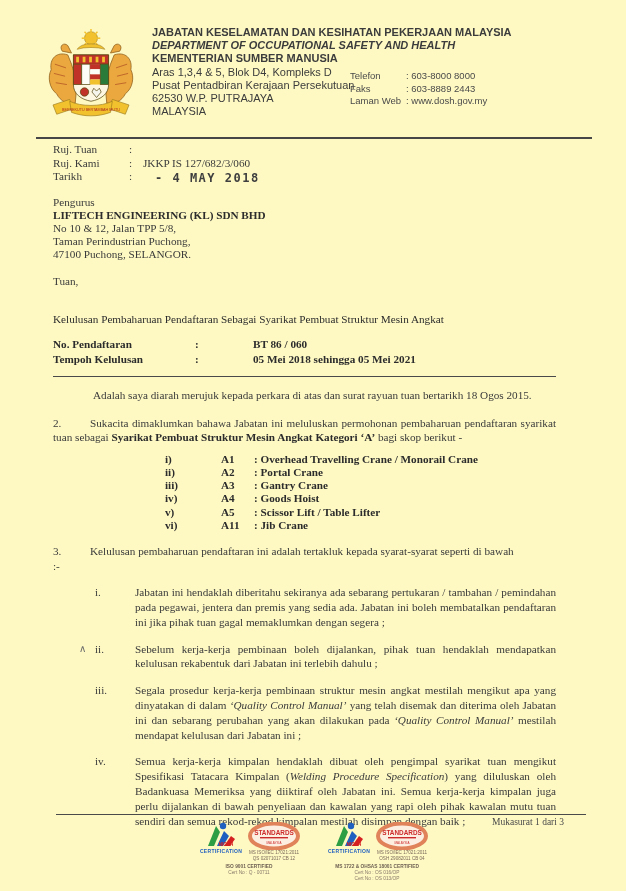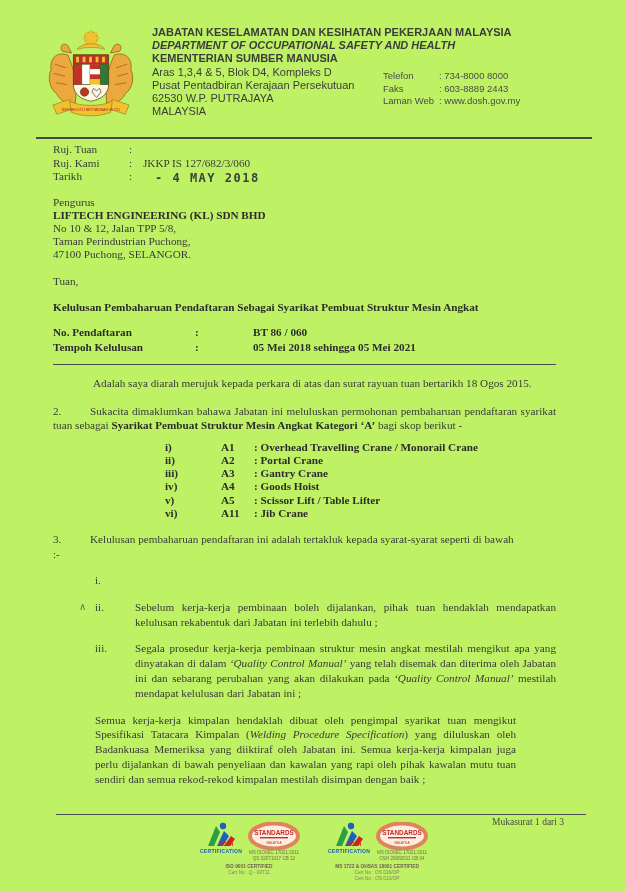--- a/index.html
+++ b/index.html
@@ -1,47 +1,47 @@
 <!DOCTYPE html>
 <html><head>
 <meta charset="utf-8">
 <style>
   html,body{margin:0;padding:0;background:#e8e8e4;}
   .page{
     position:relative;width:626px;height:891px;margin:0 auto;
-    background:#bef264;overflow:hidden;
+    background:#fef9c3;overflow:hidden;
     font-family:"Liberation Serif",serif;color:#3a3a3a;
   }
   
   .hdr{position:absolute;top:26px;left:40px;right:34px;display:flex;}
   .crest{width:102px;height:106px;flex:0 0 102px;}
   .dept{margin-left:10px;font-family:"Liberation Sans",sans-serif;font-size:11px;line-height:13.2px;color:#3c3c3c;}
   .dept .b{font-weight:bold;}
   .dept .bi{font-weight:bold;font-style:italic;}
   .contact{
     position:absolute;left:350px;top:70px;
     font-family:"Liberation Sans",sans-serif;font-size:9.5px;line-height:12.5px;color:#4a4a4a;
   }
   .contact .crow{display:flex;}
-  .contact .clabel{width:56px;margin-left:33px;}
+  .contact .clabel{width:56px;}
   .rule1{position:absolute;top:137px;left:36px;width:556px;border-top:2.2px solid #474747;}
   
   .body{position:absolute;top:143px;left:53px;width:503px;font-size:11.2px;line-height:14.6px;}
   .refrow{display:flex;line-height:13.6px;}
   .reflabel{width:76px;}
   .refcolon{width:14px;}
   .stamp{
     font-family:"DejaVu Sans Mono",monospace;font-weight:bold;font-size:12px;
     letter-spacing:1.5px;color:#3f3f3f;margin-left:12px;margin-top:2px;display:inline-block;
   }
   .recipient{margin-top:10px;line-height:13px;}
   .bd{font-weight:bold;color:#2c2c2c;}
   .it{font-style:italic;}
   .salutation{margin-top:13px;}
-  .subject{margin-top:12px;font-weight:bold;color:#2c2c2c;}
+  .subject{margin-top:24px;font-weight:normal;color:#2c2c2c;}
   .regrow{display:flex;font-weight:bold;color:#2c2c2c;line-height:14px;margin-top:1px;}
   .regrow .rl{width:142px;}
   .regrow .rc{width:58px;}
   .rule2{margin-top:10px;border-top:1.6px solid #4a4a4a;width:503px;}
   .para{margin-top:11px;text-align:justify;}
   .pnum{display:inline-block;width:37px;}
   .scope-list{margin-top:8px;margin-left:112px;font-weight:bold;color:#2c2c2c;line-height:13.2px;}
   .scope-row{display:flex;}
   .sr-num{width:56px;}
   .sr-code{width:33px;}
@@ -134,21 +134,21 @@
       <div>Aras 1,3,4 &amp; 5, Blok D4, Kompleks D</div>
       <div>Pusat Pentadbiran Kerajaan Persekutuan</div>
       <div>62530 W.P. PUTRAJAYA</div>
       <div>MALAYSIA</div>
     </div>
   </div>
 
   <div class="contact">
     <div class="crow">
         <span class="clabel">Telefon</span>
-        <span>: 734-8000 8000</span>
+        <span>: 603-8000 8000</span>
       </div>
     <div class="crow">
         <span class="clabel">Faks</span>
         <span>: 603-8889 2443</span>
       </div>
     <div class="crow">
         <span class="clabel">Laman Web</span>
         <span>: www.dosh.gov.my</span>
       </div>
   </div>
@@ -237,33 +237,35 @@
         </div>
       </div>
 
     <p class="para" style="margin-bottom:0;margin-top:12px;"><span class="pnum">3.</span><span><span>Kelulusan pembaharuan pendaftaran ini adalah tertakluk kepada syarat-syarat seperti di bawah</span></span></p>
     <div>:-</div>
 
     <div class="conditions">
         <div class="cond-row">
           <span class="cond-mark"></span>
           <span class="cond-num">i.</span>
+          <div class="cond-text"><span>Jabatan ini hendaklah diberitahu sekiranya ada sebarang pertukaran / tambahan / pemindahan pada pegawai, jentera dan premis yang sedia ada. Jabatan ini boleh membatalkan pendaftaran ini jika pihak tuan gagal memaklumkan dengan segera ;</span></div>
         </div>
         <div class="cond-row">
           <span class="cond-mark">∧</span>
           <span class="cond-num">ii.</span>
           <div class="cond-text"><span>Sebelum kerja-kerja pembinaan boleh dijalankan, pihak tuan hendaklah mendapatkan kelulusan rekabentuk dari Jabatan ini terlebih dahulu ;</span></div>
         </div>
         <div class="cond-row">
           <span class="cond-mark"></span>
           <span class="cond-num">iii.</span>
           <div class="cond-text"><span>Segala prosedur kerja-kerja pembinaan struktur mesin angkat mestilah mengikut apa yang dinyatakan di dalam </span><span class="it">‘Quality Control Manual’</span><span> yang telah disemak dan diterima oleh Jabatan ini dan sebarang perubahan yang akan dilakukan pada </span><span class="it">‘Quality Control Manual’</span><span> mestilah mendapat kelulusan dari Jabatan ini ;</span></div>
         </div>
         <div class="cond-row">
           <span class="cond-mark"></span>
+          <span class="cond-num">iv.</span>
           <div class="cond-text"><span>Semua kerja-kerja kimpalan hendaklah dibuat oleh pengimpal syarikat tuan mengikut Spesifikasi Tatacara Kimpalan (</span><span class="it">Welding Procedure Specification</span><span>) yang diluluskan oleh Badankuasa Memeriksa yang diiktiraf oleh Jabatan ini. Semua kerja-kerja kimpalan juga perlu dijalankan di bawah penyeliaan dan kawalan yang rapi oleh pihak kawalan mutu tuan sendiri dan semua rekod-rekod kimpalan mestilah disimpan dengan baik ;</span></div>
         </div>
       </div>
 
   </div>
 
   <div class="rule3"></div>
   <div class="pageno">Mukasurat 1 dari 3</div>
   <div class="certs">
     <div class="cert-group">

